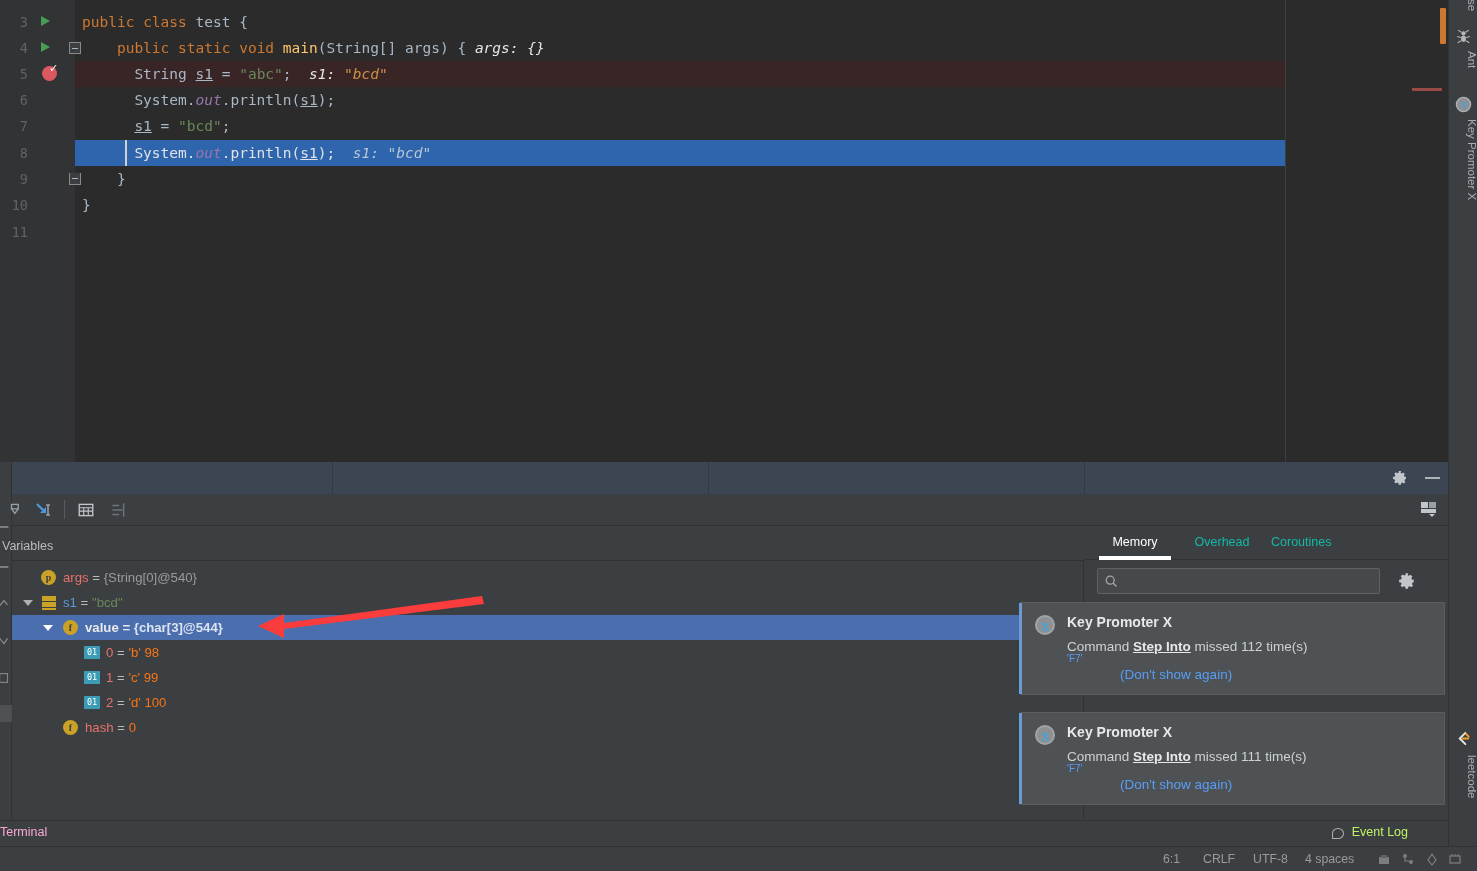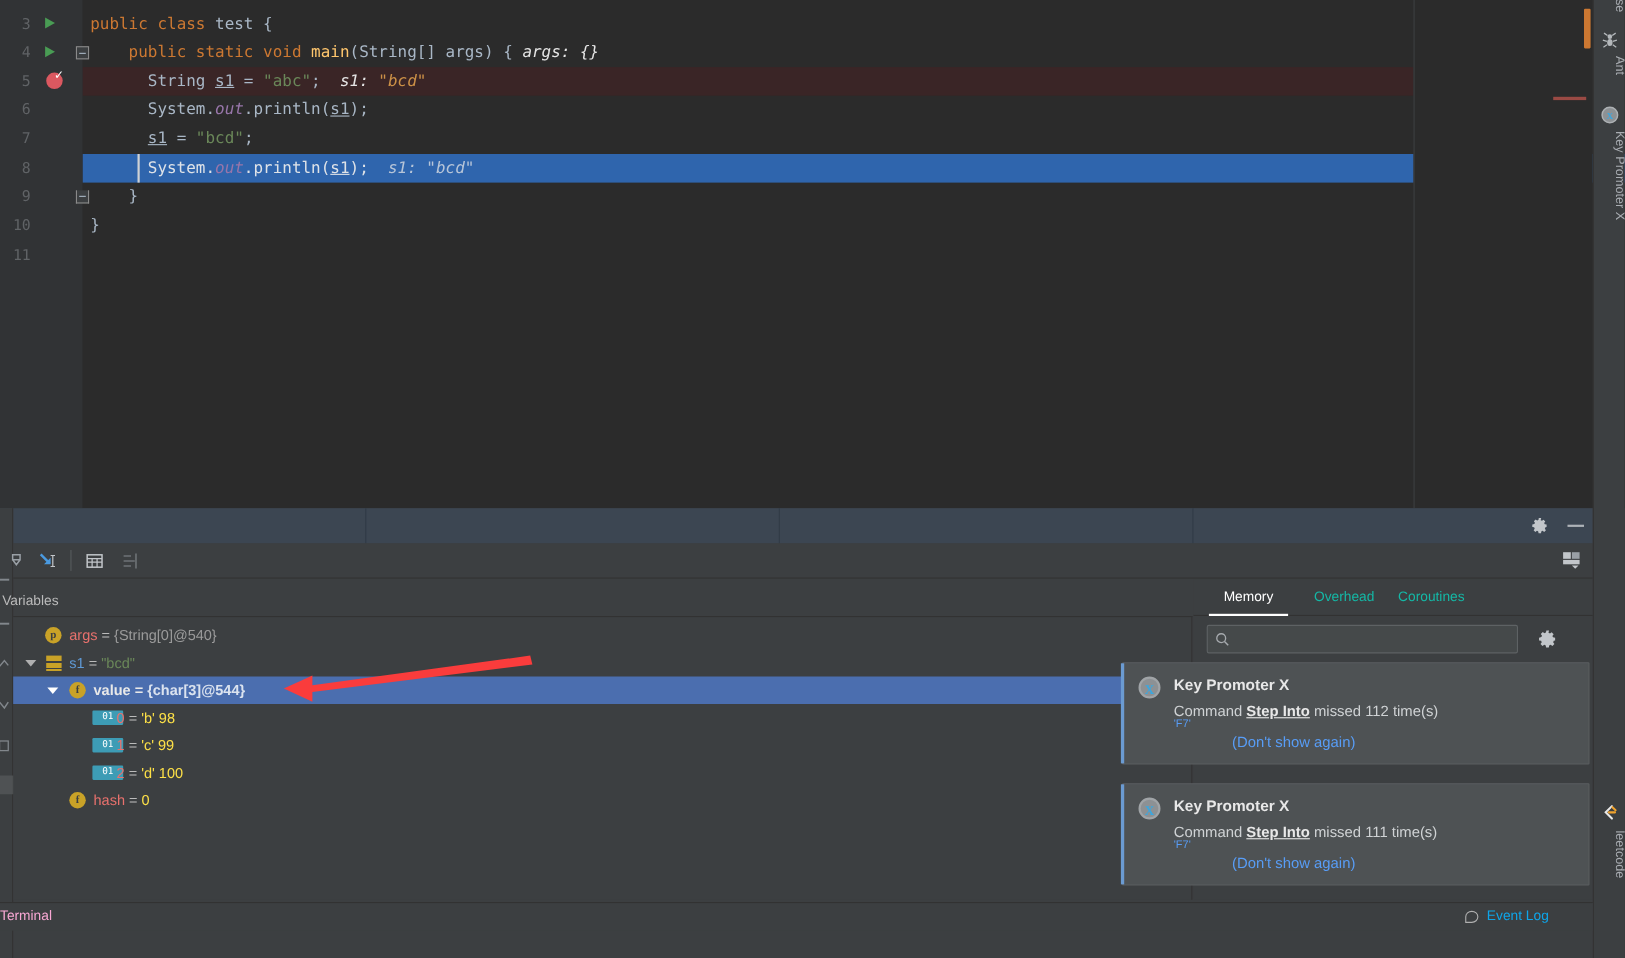--- a/index.html
+++ b/index.html
@@ -149,54 +149,54 @@
     font-size: 13.2px; white-space: nowrap;
   }
   .var-row.sel { background: #4b6eaf; }
   .v-name  { color: #e8716d; }
   .v-name.sel { color: #e8e8e8; }
   .v-eq    { color: #bbbbbb; }
   .v-eq.sel{ color: #e8e8e8; }
   .v-ref   { color: #9a9a9a; }
   .v-ref.sel { color: #dbe3ef; }
   .v-str   { color: #6a8759; }
-  .v-num   { color: #fde047; text-align: center; }
+  .v-num   { color: #f97316; text-align: center; }
   .v-s1    { color: #5f9ad6; }
 
   .tri {
     position: absolute; width: 0; height: 0;
     border-left: 5px solid transparent; border-right: 5px solid transparent;
     border-top: 6px solid #b0b0b0;
   }
   .ic-p, .ic-f {
     position: absolute; width: 15px; height: 15px; border-radius: 50%;
     background: #c9a227; color: #3c3f41; font-size: 10px; line-height: 15px;
     text-align: center; font-weight: bold; font-family: "Liberation Serif", serif;
   }
   .ic-obj {
     position: absolute; width: 14px; height: 14px;
     background: linear-gradient(#c9a227 0 33%, #3c3f41 33% 45%, #c9a227 45% 78%, #3c3f41 78% 88%, #c9a227 88% 100%);
   }
   .ic-prim {
-    position: absolute; width: 28px; height: 13px; background: #3d9cb5;
+    position: absolute; width: 16px; height: 13px; background: #3d9cb5;
     color: #ffffff; font-size: 8.5px; line-height: 13px; text-align: center;
     font-family: "DejaVu Sans Mono", monospace; border-radius: 1px;
   }
 
   
   .mem-panel {
     position: absolute; left: 1085px; top: 527px; width: 363px; height: 291px;
     background: #3c3f41;
   }
   .mem-tabs { position: absolute; left: 0; top: 0; width: 363px; height: 33px; border-bottom: 1px solid #323232; }
   .mem-tab {
     position: absolute; top: 0; height: 33px; line-height: 31px;
     color: #14b8a6; font-size: 12.5px;
   }
-  .mem-tab.active { color: #ffffff; border-bottom: 2px solid #ffffff; }
+  .mem-tab.active { color: #ffffff; border-bottom: 4px solid #ffffff; }
   .mem-search {
     position: absolute; left: 12px; top: 41px; width: 283px; height: 26px;
     background: #45494a; border: 1px solid #5e6264; border-radius: 2px;
   }
   .mem-gear { position: absolute; left: 313px; top: 45px; width: 18px; height: 18px; }
   .mem-empty {
     position: absolute; left: 0; top: 155px; width: 363px; text-align: center;
     color: #8c8c8c; font-size: 12.8px;
   }
   .mem-empty a { color: #589df6; text-decoration: none; }
@@ -234,21 +234,21 @@
 
   
   .terminal-bar {
     position: absolute; left: 0; top: 820px; width: 1448px; height: 26px;
     background: #3c3f41; border-top: 1px solid #323232;
   }
   .terminal-label {
     position: absolute; left: 0; top: 4px; color: #f9a8d4; font-size: 12.5px;
   }
   .eventlog {
-    position: absolute; right: 40px; top: 4px; color: #0ea5e9; font-size: 12.5px;
+    position: absolute; right: 40px; top: 4px; color: #bef264; font-size: 12.5px;
   }
   .eventlog-ic {
     position: absolute; right: 104px; top: 7px; width: 12px; height: 11px;
     border: 1.4px solid #b0b0b0; border-radius: 50% 50% 50% 0;
   }
   .status-bar {
     position: absolute; left: 0; top: 846px; width: 1477px; height: 25px;
     background: #3c3f41; border-top: 1px solid #323232;
   }
   .st {
@@ -515,15 +515,37 @@
     </svg>
     <div class="vtool" style="top:752px;">leetcode</div>
   </div>
 
   <div class="terminal-bar">
     <div class="terminal-label">Terminal</div>
     <div class="eventlog-ic"></div>
     <div class="eventlog">Event Log</div>
   </div>
 
+  <div class="status-bar">
+    <div class="st" style="left:1163px;">6:1</div>
+    <div class="st" style="left:1203px;">CRLF</div>
+    <div class="st" style="left:1253px;">UTF-8</div>
+    <div class="st" style="left:1305px;">4 spaces</div>
+    <svg class="st-ic" style="left:1377px;" viewBox="0 0 14 13">
+      <rect x="2" y="4" width="10" height="7" fill="#9a9a9a"></rect>
+      <rect x="4" y="2" width="6" height="3" fill="#6f7376"></rect>
+    </svg>
+    <svg class="st-ic" style="left:1401px;" viewBox="0 0 14 13">
+      <circle cx="4" cy="3" r="2" fill="#9a9a9a"></circle>
+      <circle cx="10" cy="9" r="2" fill="#9a9a9a"></circle>
+      <path d="M4 5 v3 h4" stroke="#9a9a9a" stroke-width="1.2" fill="none"></path>
+    </svg>
+    <svg class="st-ic" style="left:1425px;" viewBox="0 0 14 13">
+      <path d="M7 1 L11 7 L7 12 L3 7 Z" fill="none" stroke="#9a9a9a" stroke-width="1.2"></path>
+    </svg>
+    <svg class="st-ic" style="left:1448px;" viewBox="0 0 14 13">
+      <rect x="2" y="3" width="10" height="7" fill="none" stroke="#9a9a9a" stroke-width="1.2"></rect>
+      <path d="M4 3 v-2 M7 3 v-2 M10 3 v-2" stroke="#9a9a9a" stroke-width="1"></path>
+    </svg>
+  </div>
 
 
 </div>
 
 </body></html>

